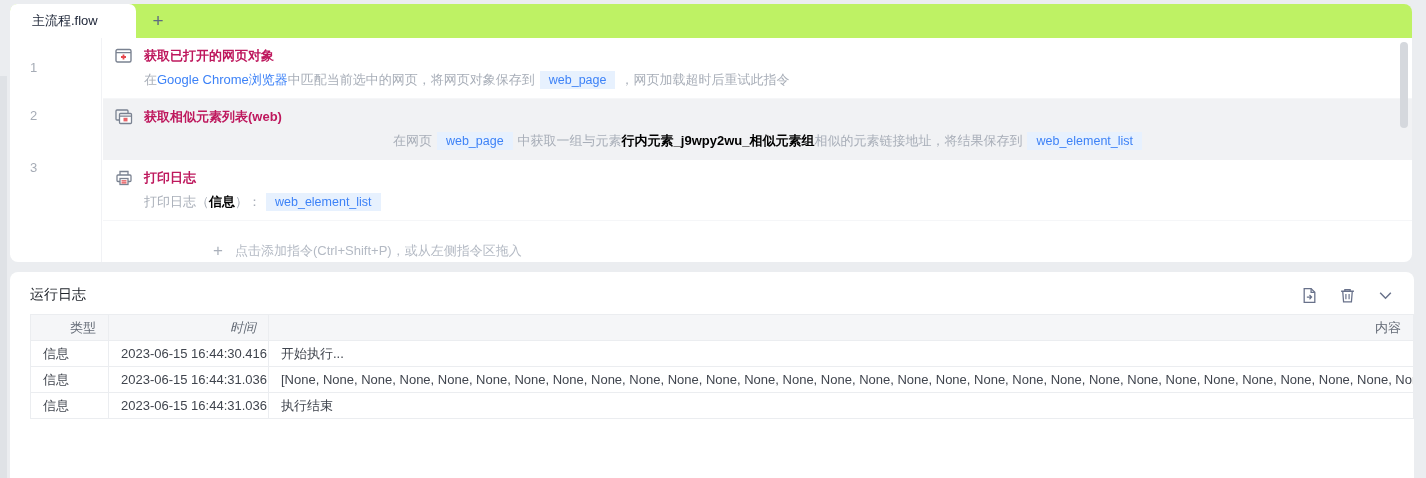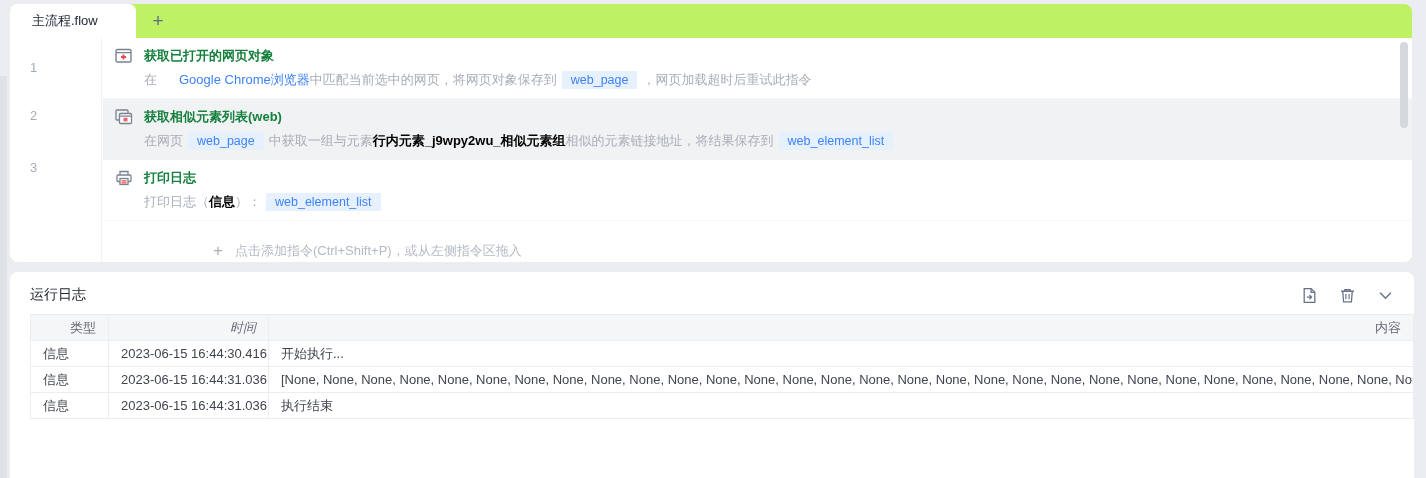--- a/index.html
+++ b/index.html
@@ -38,26 +38,26 @@
   }
   .gutter {
     position: absolute; left: 0; top: 0; width: 92px; height: 100%;
     border-right: 1px solid #f1f2f5;
   }
   .line-num {
     position: absolute; left: 20px; color: #a6acb6; font-size: 13px;
   }
   .steps { margin-left: 93px; }
   .step { position: relative; padding: 9px 16px 9px 12px; border-bottom: 1px solid #f5f6f8; }
-  .step.selected { background: #f1f2f4; border-bottom-color: #f1f2f4; }
+  .step.selected { background: #f1f2f4; border-bottom-color: #f1f2f4; text-align: center; }
   .step-head { display: flex; align-items: center; gap: 11px; }
   .step-icon { width: 18px; height: 16px; flex: 0 0 18px; display: flex; align-items: center; }
-  .step-title { font-weight: bold; color: #15803d; font-size: 13px; }
+  .step-title { font-weight: bold; color: #be185d; font-size: 13px; }
   .step-desc { margin-left: 29px; margin-top: 6px; color: #a8aeb8; font-size: 13px; line-height: 18px; white-space: nowrap; overflow: hidden; }
-  .lnk { color: #3d82f7; margin-left: 22px; }
+  .lnk { color: #3d82f7; }
   .pill {
     background: #e7f1fe; color: #3d82f7; border-radius: 10px;
     padding: 20px 9px; margin: 0 5px; font-size: 12.5px;
   }
   .elname { color: #000000; font-weight: bold; }
   .add-row {
     margin: 20px 0 0 110px; color: #b4bac4; font-size: 13px;
     display: flex; align-items: center; gap: 12px; cursor: pointer;
   }
   .add-plus { font-size: 17px; font-weight: 300; color: #aab0bb; }

